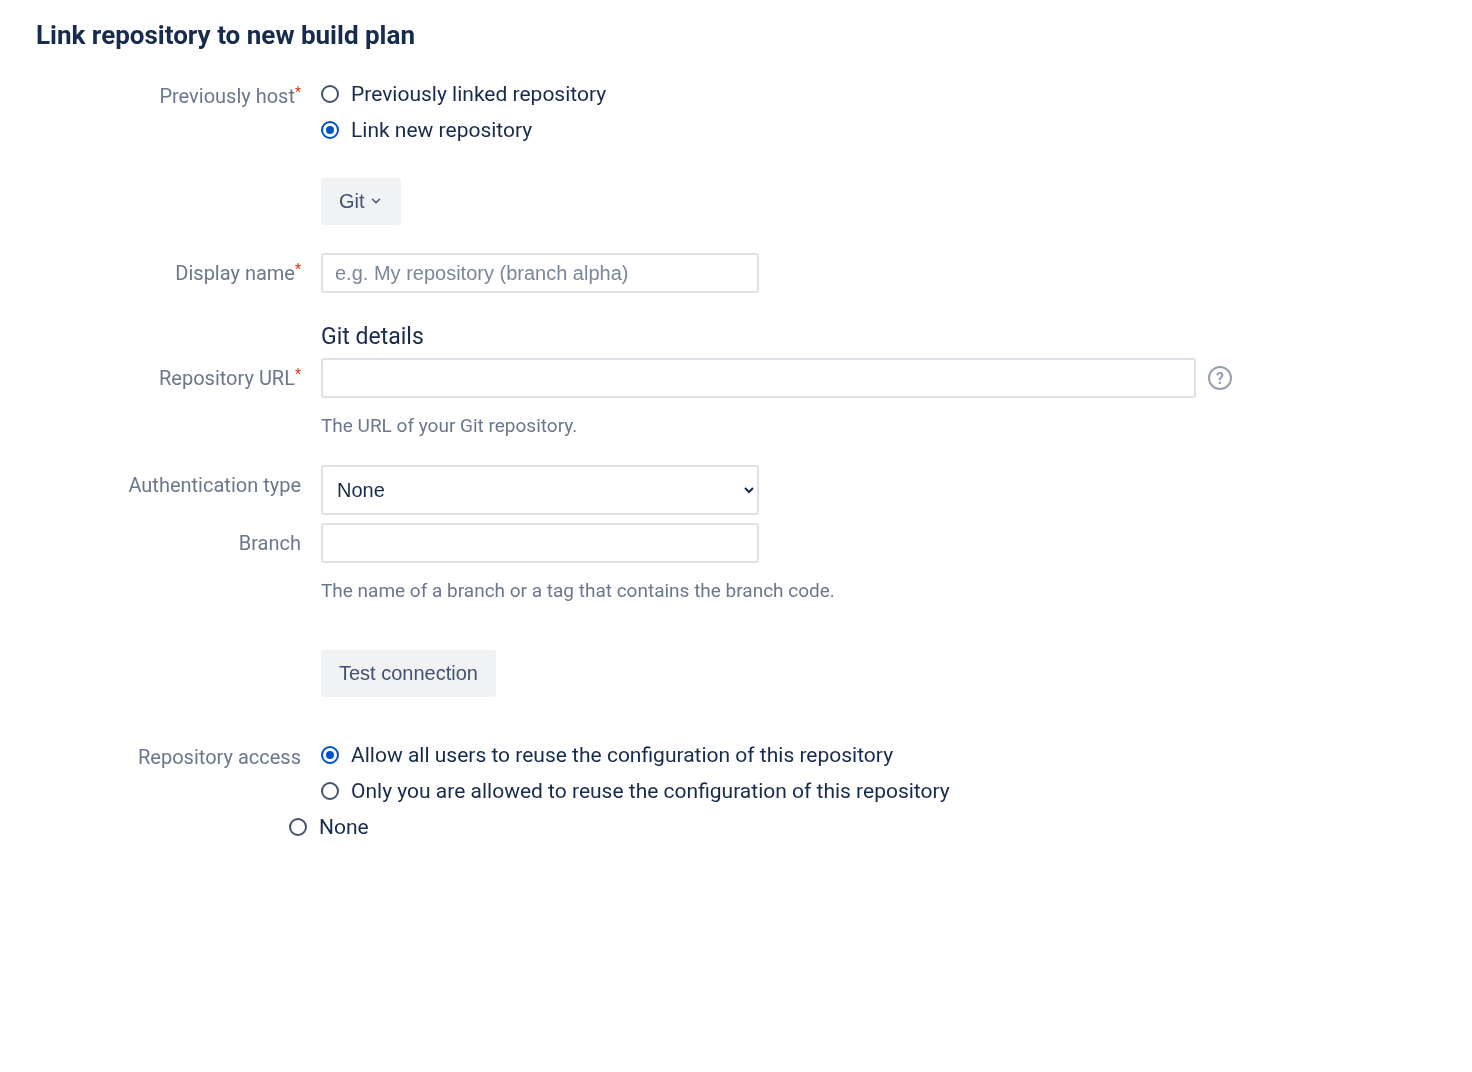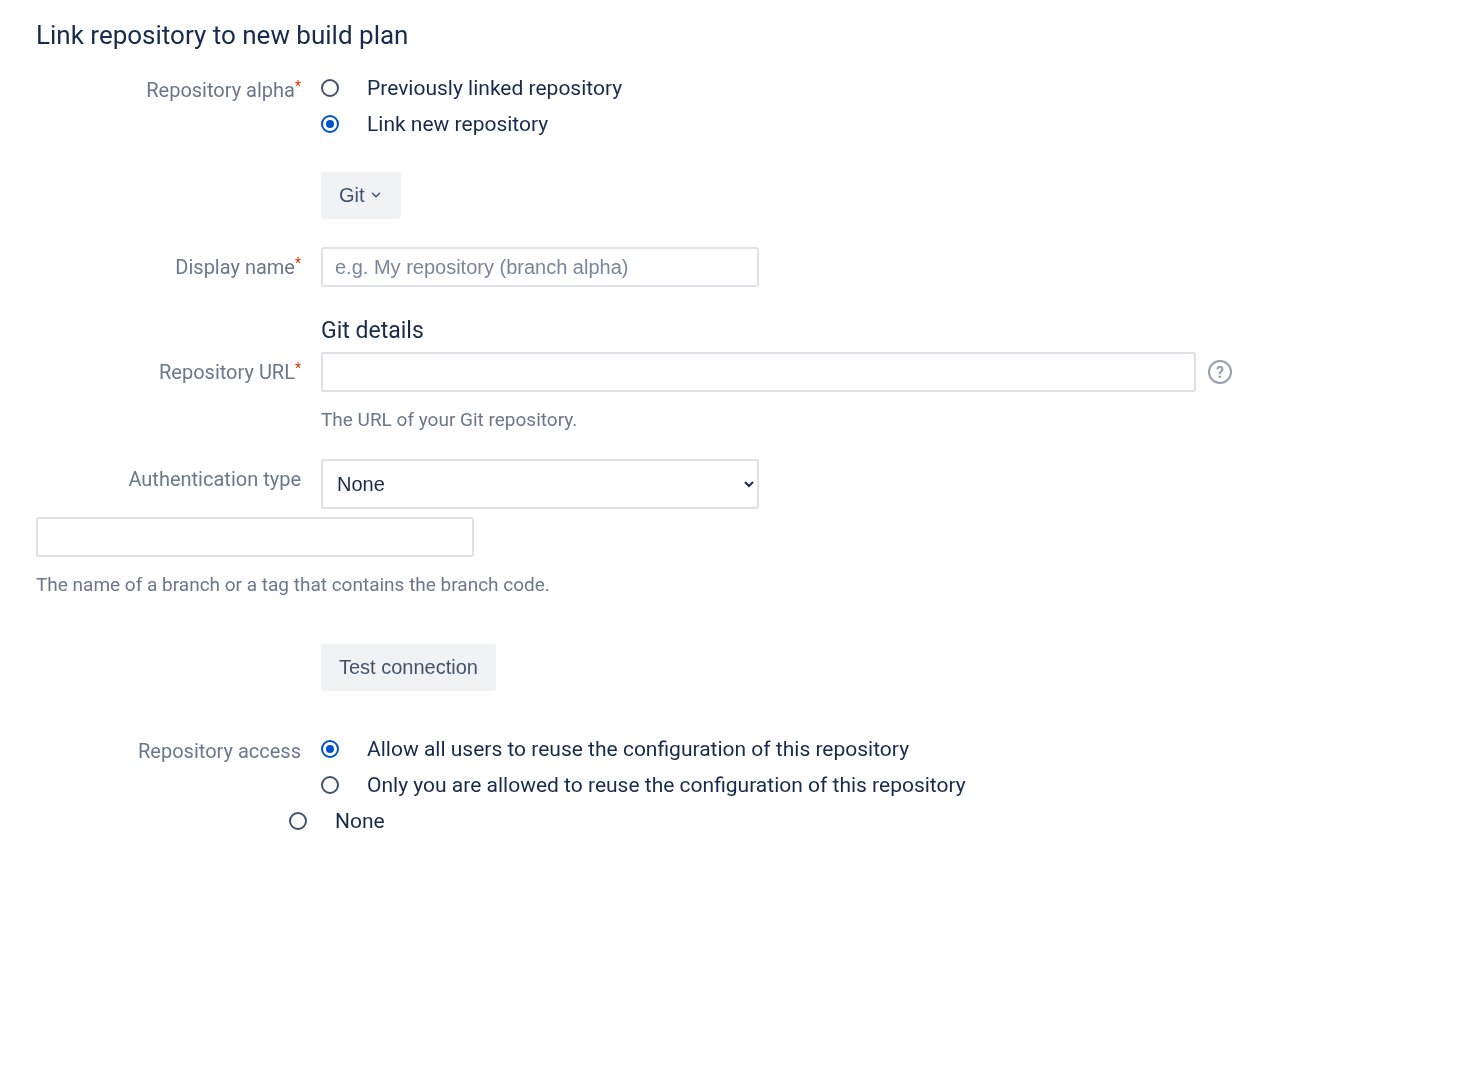--- a/index.html
+++ b/index.html
@@ -6,23 +6,23 @@
   body {
     margin: 0;
     padding: 20px 36px;
     font-family: -apple-system, BlinkMacSystemFont, "Segoe UI", Roboto, Helvetica, Arial, sans-serif;
     color: #172B4D;
     font-size: 20px;
     background: #fff;
   }
   h2.page-title {
     font-size: 26px;
-    font-weight: 400;
-    color: #172B4D;
-    margin: 0 0 20px 0;
+    font-weight: 700;
+    color: #172B4D;
+    margin: 0 0 26px 0;
   }
   h3.sub-title {
     font-size: 23px;
     font-weight: 400;
     color: #172B4D;
     margin: 30px 0 8px 0;
   }
   .form-row {
     display: flex;
     align-items: flex-start;
@@ -35,21 +35,21 @@
     color: #6B778C;
     font-size: 20px;
     padding-top: 8px;
     padding-right: 20px;
   }
   .form-label .req { color: #DE350B; font-size: 14px; vertical-align: top; }
   .form-content { flex: 1; }
   .radio-line {
     display: flex;
     align-items: center;
-    gap: 28px;
+    gap: 12px;
     padding: 6px 0;
     cursor: pointer;
   }
   .radio {
     width: 18px; height: 18px;
     border: 2px solid #42526E;
     border-radius: 50%;
     display: inline-flex; align-items: center; justify-content: center;
     flex-shrink: 0;
   }
@@ -118,21 +118,21 @@
   .spacer-sm { height: 20px; }
   .spacer-md { height: 40px; }
 </style>
 </head>
 <body>
 
 <h2 class="page-title">Link repository to new build plan</h2>
 
 <div class="form-row">
   <div class="form-label">
-    <span>Repository alpha</span><span class="req">*</span>
+    <span>Previously host</span><span class="req">*</span>
   </div>
   <div class="form-content">
     <div class="radio-line">
       <span class="radio"></span>
       <span class="radio-label">Previously linked repository</span>
     </div>
     <div class="radio-line">
       <span class="radio checked"></span>
       <span class="radio-label">Link new repository</span>
     </div>
@@ -182,20 +182,23 @@
     <span>Authentication type</span>
   </div>
   <div class="form-content">
     <select class="auth-select">
       <option>None</option>
     </select>
   </div>
 </div>
 
 <div class="form-row">
+  <div class="form-label">
+    <span>Branch</span>
+  </div>
   <div class="form-content">
     <input type="text" class="text-input" style="">
     <div class="helper-text">The name of a branch or a tag that contains the branch code.</div>
   </div>
 </div>
 
 <div class="spacer-md"></div>
 
 <div class="indent-block">
   <button class="btn-test">

